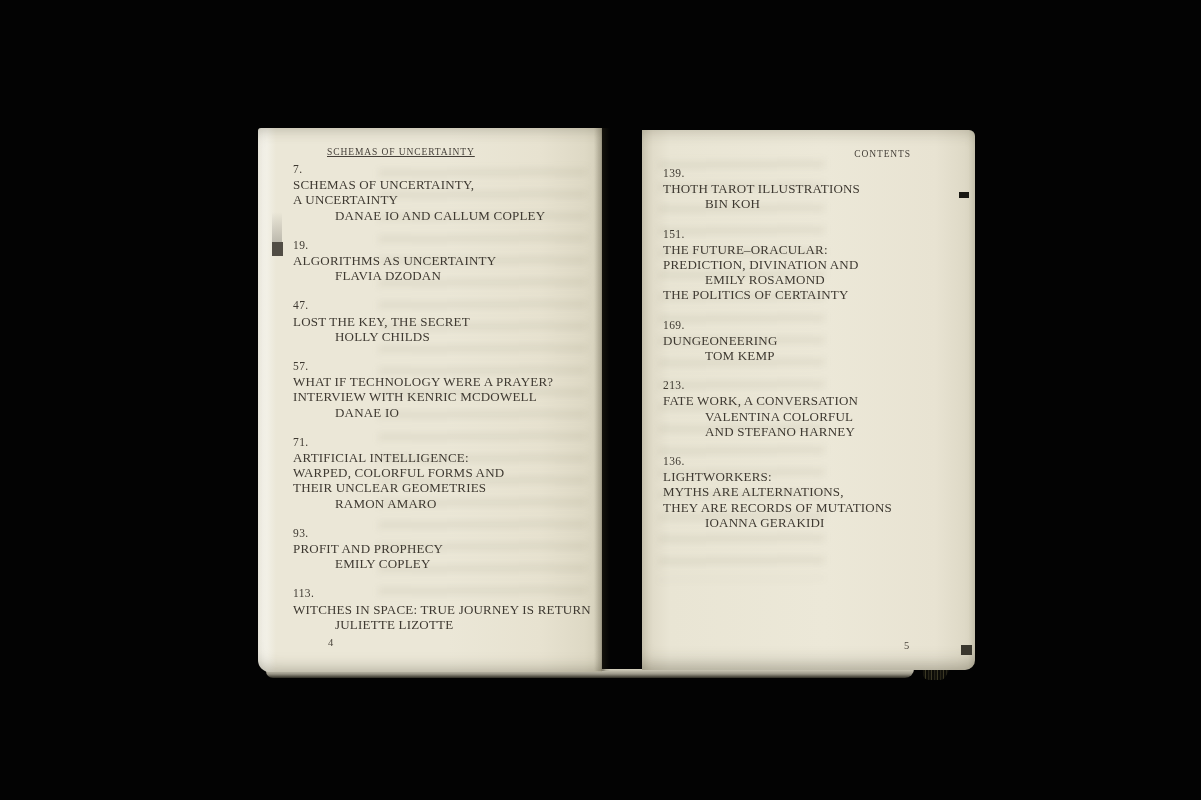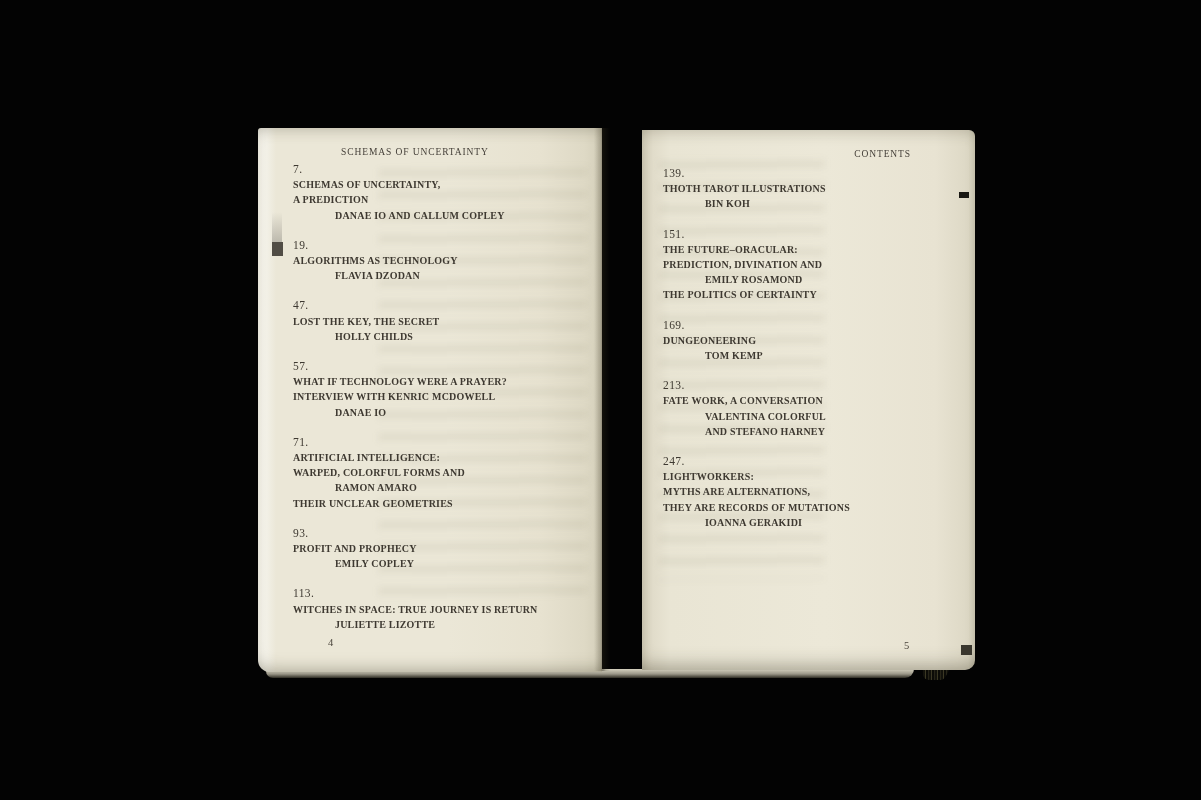--- a/index.html
+++ b/index.html
@@ -46,29 +46,29 @@
   
   .ghosting{
     position:absolute;pointer-events:none;
     background:repeating-linear-gradient(180deg, rgba(105,100,70,.07) 0 9px, rgba(105,100,70,0) 9px 22px);
     filter:blur(3px);transform:skewY(-.4deg);
   }
   .ghosting-l{left:120px;top:40px;right:14px;bottom:70px;}
   .ghosting-r{left:16px;top:30px;right:150px;bottom:90px;}
 
   .running-head{position:absolute;top:19px;font-size:9.5px;letter-spacing:.9px;color:#46413a;white-space:nowrap;}
-  .rh-left{left:83px;}
+  .rh-left{left:69px;text-decoration:underline;}
   .rh-right{right:64px;}
 
   .entries{position:absolute;width:302px;color:#3e3931;}
   .entries-left{left:35px;top:34px;}
   .entries-right{left:21px;top:36px;}
   .entry{margin-bottom:15px;}
   .entry-num{font-size:11.5px;line-height:15.2px;letter-spacing:.4px;}
-  .entry-line{font-size:10px;line-height:15.2px;letter-spacing:.2px;white-space:nowrap;font-weight:bold;}
+  .entry-line{font-size:13px;line-height:15.2px;letter-spacing:.2px;white-space:nowrap;}
   .entry-line.author{padding-left:42px;}
 
   .folio{position:absolute;font-size:10.5px;color:#4a453c;}
   .folio-left{left:70px;top:509px;}
   .folio-right{left:262px;top:510px;}
 
   .tab{position:absolute;z-index:6;}
   .tab-left{left:14px;top:114px;width:11px;height:14px;background:#514d45;}
   .tab-left::before{
     content:"";position:absolute;left:0;top:-30px;width:10px;height:30px;
@@ -86,45 +86,45 @@
     <div class="fore-edge"></div>
     <div class="under-edge"></div>
 
     <div class="page page-left">
       <div class="ghosting ghosting-l"></div>
       <div class="running-head rh-left">SCHEMAS OF UNCERTAINTY</div>
       <div class="entries entries-left" id="left-entries">
           <div class="entry">
     <div class="entry-num">7.</div>
   <div class="entry-line">SCHEMAS OF UNCERTAINTY,</div>
-            <div class="entry-line">A PREDICTION</div>
+            <div class="entry-line">A UNCERTAINTY</div>
             <div class="entry-line author">DANAE IO AND CALLUM COPLEY</div>
           </div>
           <div class="entry">
     <div class="entry-num">19.</div>
-  <div class="entry-line">ALGORITHMS AS TECHNOLOGY</div>
+  <div class="entry-line">ALGORITHMS AS UNCERTAINTY</div>
             <div class="entry-line author">FLAVIA DZODAN</div>
           </div>
           <div class="entry">
     <div class="entry-num">47.</div>
   <div class="entry-line">LOST THE KEY, THE SECRET</div>
             <div class="entry-line author">HOLLY CHILDS</div>
           </div>
           <div class="entry">
     <div class="entry-num">57.</div>
   <div class="entry-line">WHAT IF TECHNOLOGY WERE A PRAYER?</div>
             <div class="entry-line">INTERVIEW WITH KENRIC MCDOWELL</div>
             <div class="entry-line author">DANAE IO</div>
           </div>
           <div class="entry">
     <div class="entry-num">71.</div>
   <div class="entry-line">ARTIFICIAL INTELLIGENCE:</div>
             <div class="entry-line">WARPED, COLORFUL FORMS AND</div>
+            <div class="entry-line">THEIR UNCLEAR GEOMETRIES</div>
             <div class="entry-line author">RAMON AMARO</div>
-            <div class="entry-line">THEIR UNCLEAR GEOMETRIES</div>
           </div>
           <div class="entry">
     <div class="entry-num">93.</div>
   <div class="entry-line">PROFIT AND PROPHECY</div>
             <div class="entry-line author">EMILY COPLEY</div>
           </div>
           <div class="entry">
     <div class="entry-num">113.</div>
   <div class="entry-line">WITCHES IN SPACE: TRUE JOURNEY IS RETURN</div>
             <div class="entry-line author">JULIETTE LIZOTTE</div>
@@ -155,21 +155,21 @@
   <div class="entry-line">DUNGEONEERING</div>
             <div class="entry-line author">TOM KEMP</div>
           </div>
           <div class="entry">
     <div class="entry-num">213.</div>
   <div class="entry-line">FATE WORK, A CONVERSATION</div>
             <div class="entry-line author">VALENTINA COLORFUL</div>
             <div class="entry-line author">AND STEFANO HARNEY</div>
           </div>
           <div class="entry">
-    <div class="entry-num">247.</div>
+    <div class="entry-num">136.</div>
   <div class="entry-line">LIGHTWORKERS:</div>
             <div class="entry-line">MYTHS ARE ALTERNATIONS,</div>
             <div class="entry-line">THEY ARE RECORDS OF MUTATIONS</div>
             <div class="entry-line author">IOANNA GERAKIDI</div>
           </div>
         </div>
       <div class="folio folio-right">5</div>
       <div class="tab tab-right-top"></div>
       <div class="tab tab-right-bottom"></div>
     </div>

